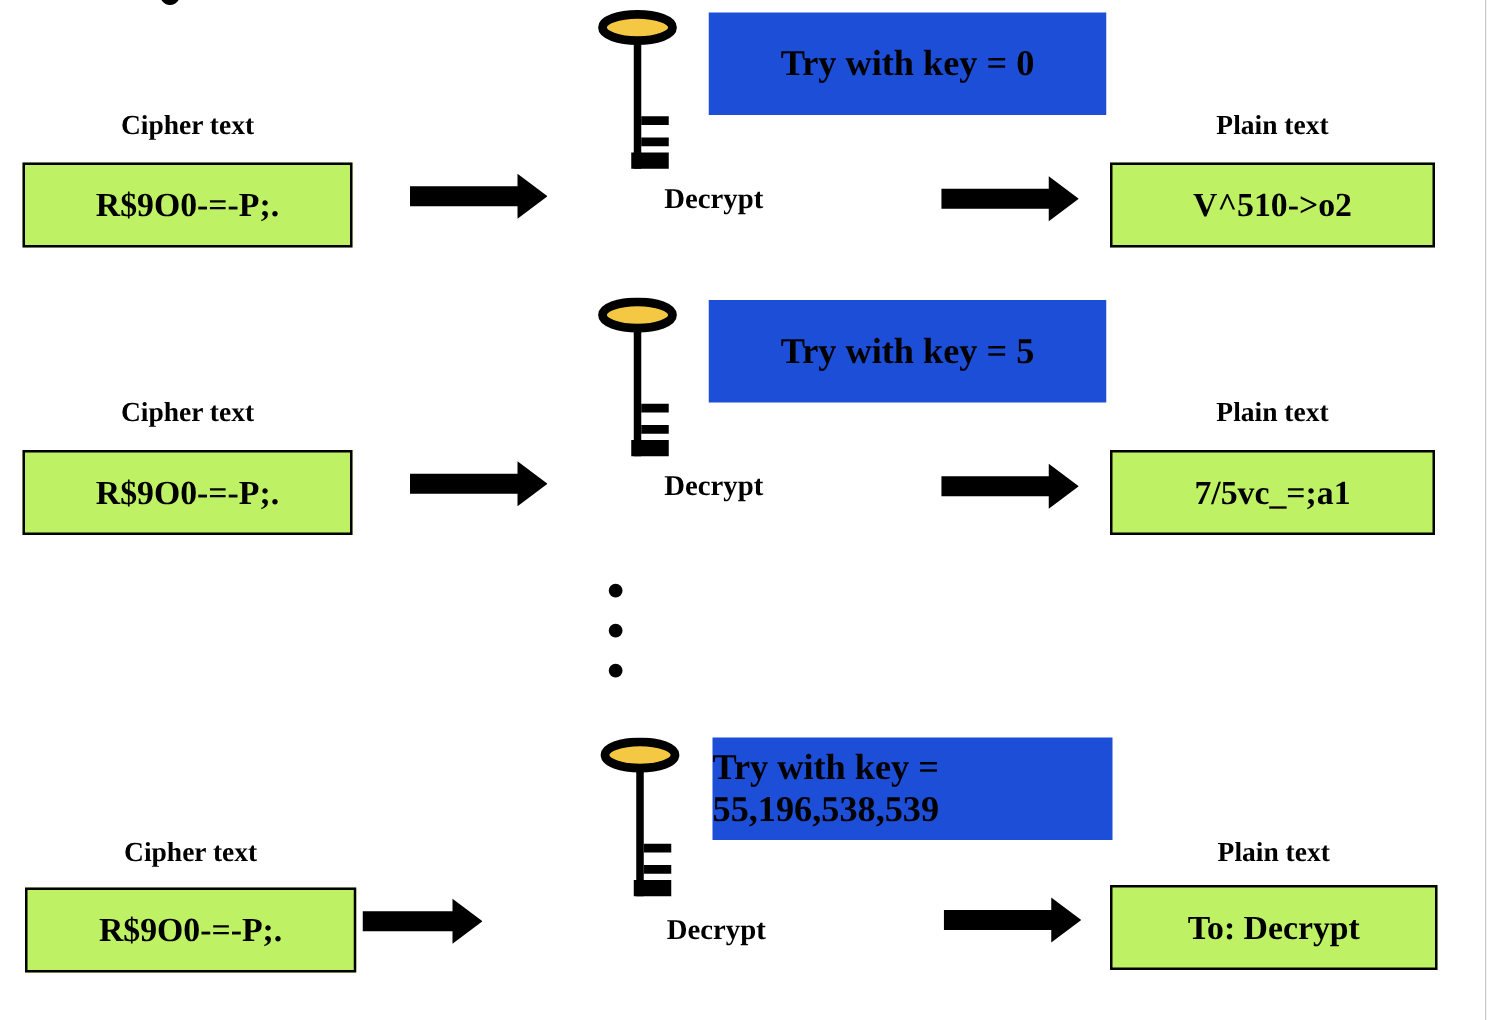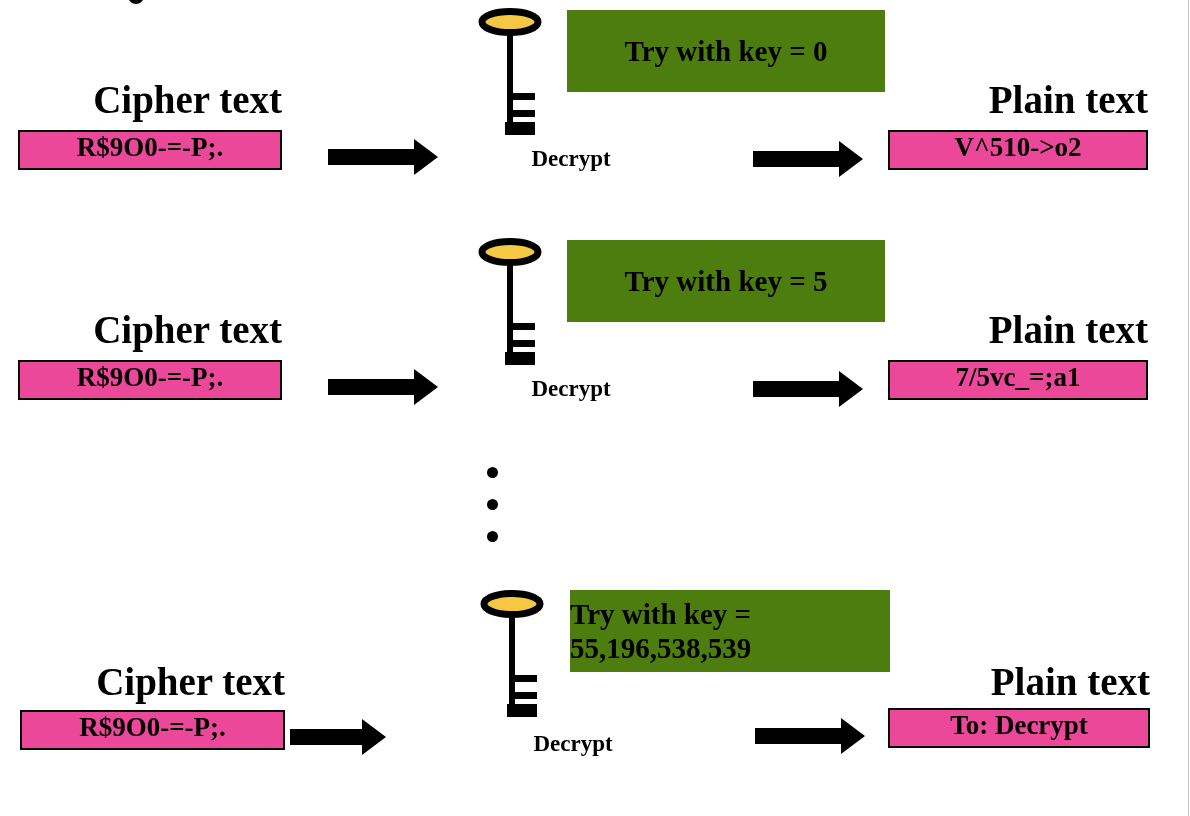--- a/index.html
+++ b/index.html
@@ -25,47 +25,47 @@
   #row1 { top: 0; }
   #row2 { top: 230px; }
   #row3 { top: 580px; height: 236px; }
 
   .key { position: absolute; left: 478px; top: 8px; }
   #row3 .key { left: 480px; top: 10px; }
 
   .try-box {
     position: absolute; left: 567px; top: 10px;
     width: 318px; height: 82px;
-    background: #4d7c0f;
+    background: #1d4ed8;
     display: flex; flex-direction: column;
     align-items: center; justify-content: center;
     font-size: 29px; line-height: 36px;
     box-sizing: border-box;
     text-align: center;
   }
   #row3 .try-box {
     left: 570px; width: 320px;
     align-items: flex-start; text-align: left;
     line-height: 34px;
   }
 
   .side-label {
     position: absolute; top: 82px;
-    font-size: 39px; text-align: right; line-height: 36px;
+    font-size: 22px; text-align: center; line-height: 36px;
   }
   .cipher-label { left: 18px; width: 264px; }
   .plain-label  { left: 888px; width: 260px; }
   #row3 .cipher-label { left: 20px; top: 84px; width: 265px; }
   #row3 .plain-label  { top: 84px; width: 262px; }
 
   .value-box {
-    position: absolute; top: 130px; height: 40px;
+    position: absolute; top: 130px; height: 68px;
     border: 2px solid #000000;
-    background: #ec4899;
-    display: flex; align-items: flex-start; justify-content: center;
+    background: #bef264;
+    display: flex; align-items: center; justify-content: center;
     font-size: 27px;
     box-sizing: border-box;
   }
   .cipher-box { left: 18px; width: 264px; }
   .plain-box  { left: 888px; width: 260px; }
   #row3 .cipher-box { left: 20px; width: 265px; }
   #row3 .plain-box  { top: 128px; width: 262px; }
 
   .arrow { position: absolute; }
   .arrow-left  { left: 328px; top: 138px; }

